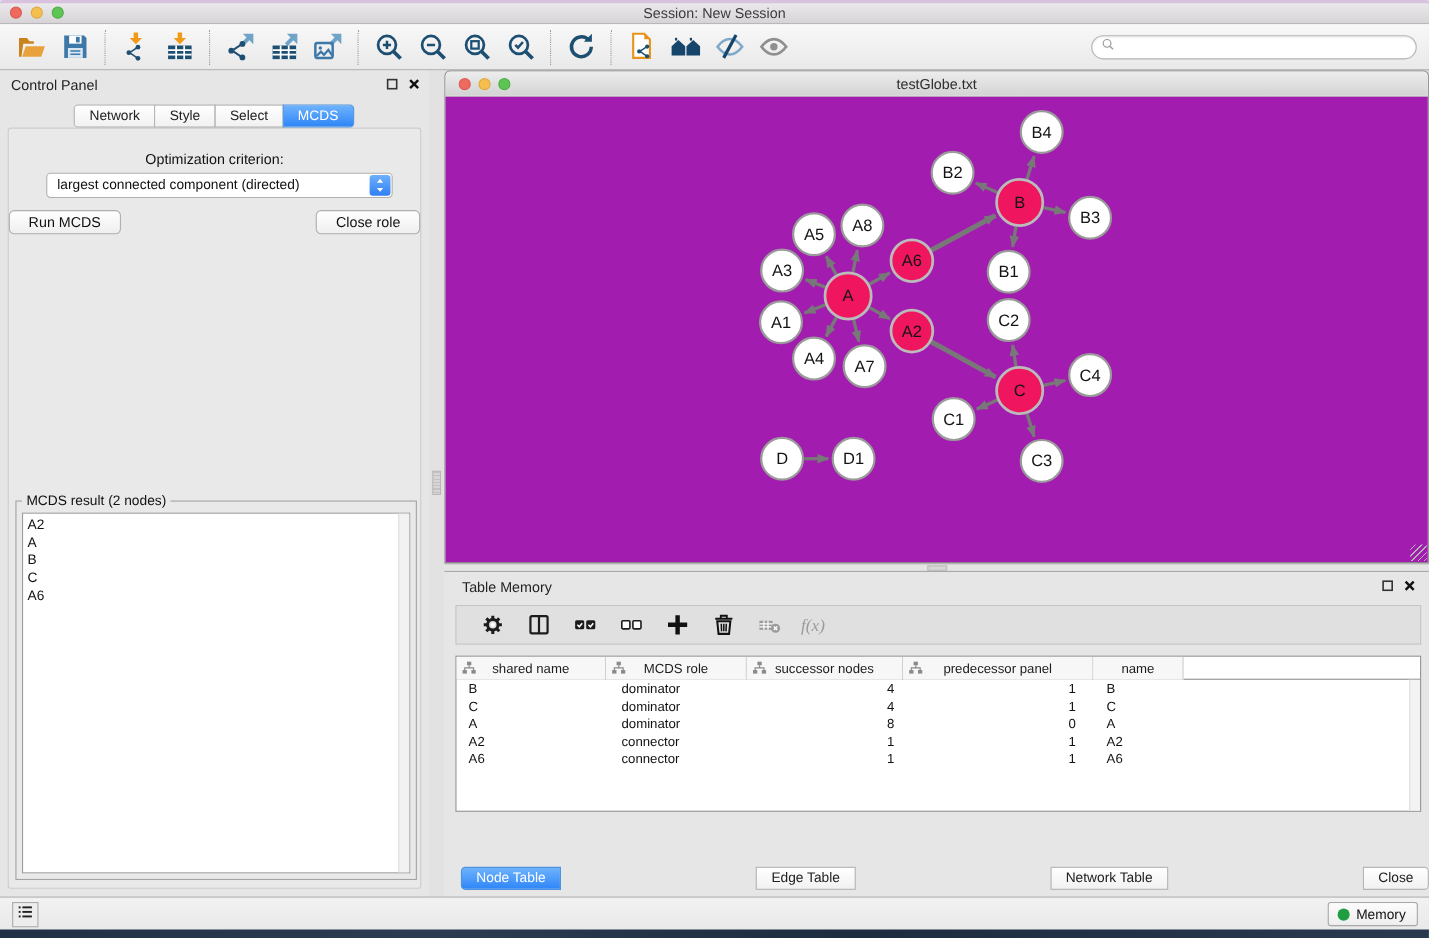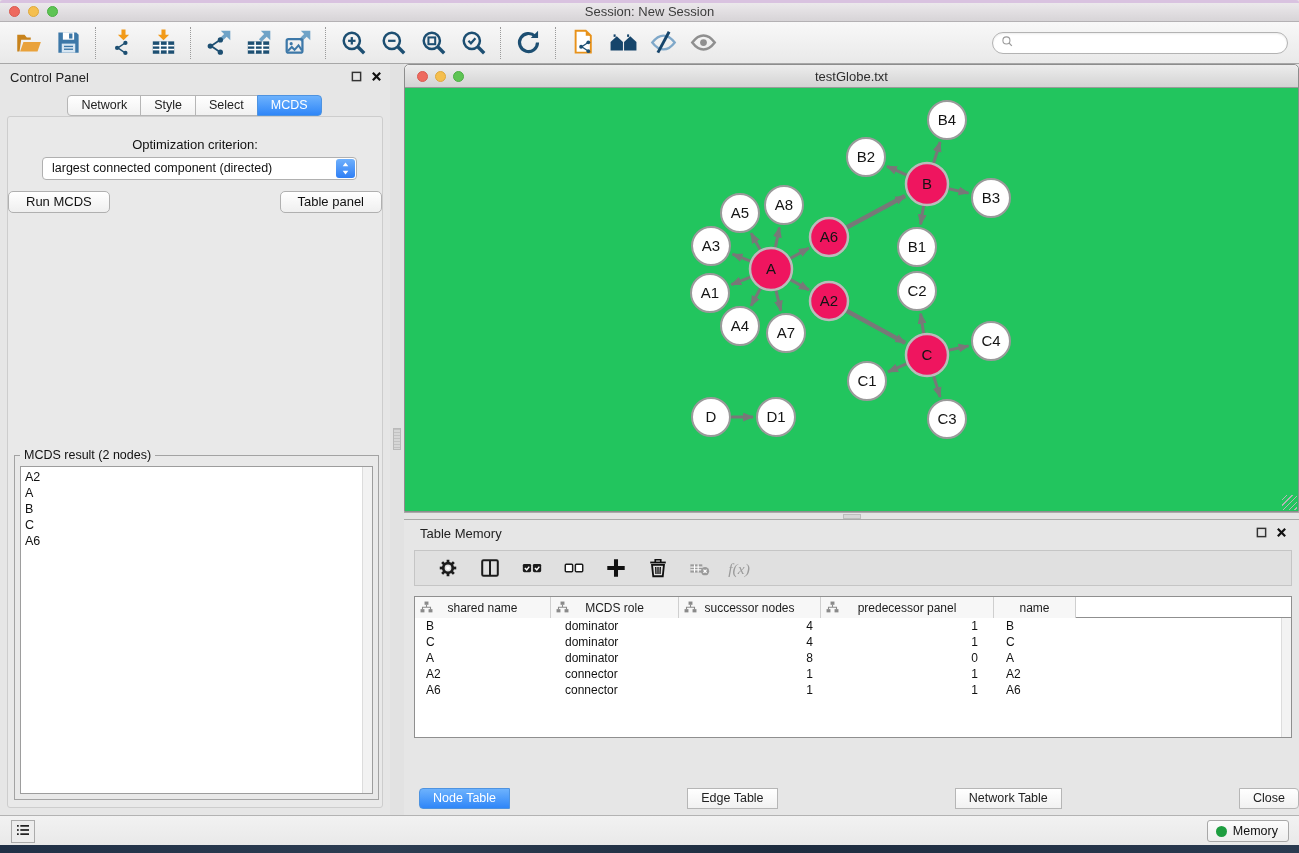--- a/index.html
+++ b/index.html
@@ -66,21 +66,21 @@
 
   
   .right-panel { position:absolute; left:404px; top:64px; width:895px; height:751px; }
 
   .net-window { position:absolute; left:0; top:0; width:895px; height:448px; border:1px solid #8d8d8d; border-radius:5px 5px 0 0; background:#fff; }
   .nw-titlebar { position:absolute; left:0; right:0; top:0; height:23px; background:linear-gradient(#ededed,#d3d3d3);
     border-bottom:1px solid #9a9a9a; border-radius:5px 5px 0 0; }
   .nw-dots { position:absolute; left:12px; top:6px; display:flex; gap:7px; }
   .nw-dot { width:11px; height:11px; border-radius:50%; }
   .nw-title { position:absolute; left:0; right:0; top:4px; text-align:center; font-size:13px; color:#2d2d2d; }
-  .net-canvas { position:absolute; left:0; right:0; top:23px; bottom:0; background:#22c55e; overflow:hidden; }
+  .net-canvas { position:absolute; left:0; right:0; top:23px; bottom:0; background:#a21caf; overflow:hidden; }
   .net-canvas svg { display:block; }
   .resize-grip { position:absolute; right:1px; bottom:1px; width:15px; height:15px;
     background:repeating-linear-gradient(135deg, transparent 0 3px, #b5b5b5 3px 4px); }
 
   .hdivider { position:absolute; left:0; top:448px; width:895px; height:8px; background:#e4e4e4; border-top:1px solid #a9a9a9; border-bottom:1px solid #a9a9a9; }
   .hdivider .grip { position:absolute; left:439px; top:1px; width:18px; height:5px; background:#d6d6d6; border:1px solid #bcbcbc; }
 
   
   .table-panel { position:absolute; left:0; top:456px; width:895px; height:295px; background:#e6e6e6; }
   .tp-title { position:absolute; left:16px; top:6px; font-size:13px; color:#222; }
@@ -348,21 +348,21 @@
         <span>largest connected component (directed)</span>
         <span class="stepper">
             <svg viewBox="0 0 14 20">
               <path d="M7 2.5l3.6 4.5H3.4z" fill="#fff"></path>
               <path d="M7 17.5l3.6-4.5H3.4z" fill="#fff"></path>
             </svg>
           </span>
       </div>
       <div class="cp-buttons">
         <div class="btn">Run MCDS</div>
-        <div class="btn">Table panel</div>
+        <div class="btn">Close role</div>
       </div>
       <div class="fieldset">
         <div class="legend">MCDS result (2 nodes)</div>
         <div class="mcds-list">
             <div class="mcds-item">A2</div>
             <div class="mcds-item">A</div>
             <div class="mcds-item">B</div>
             <div class="mcds-item">C</div>
             <div class="mcds-item">A6</div>
           </div>

